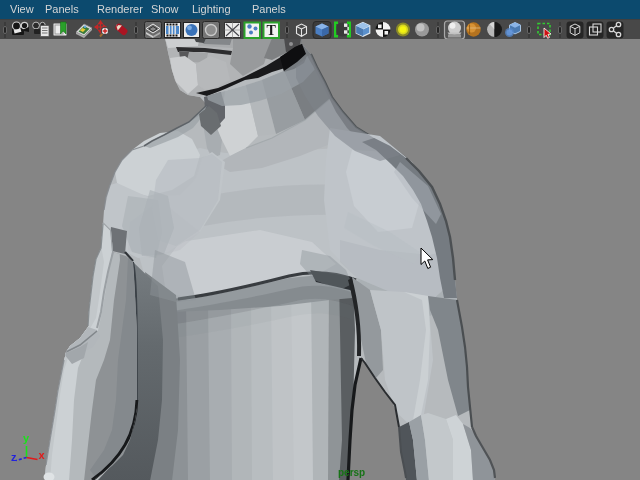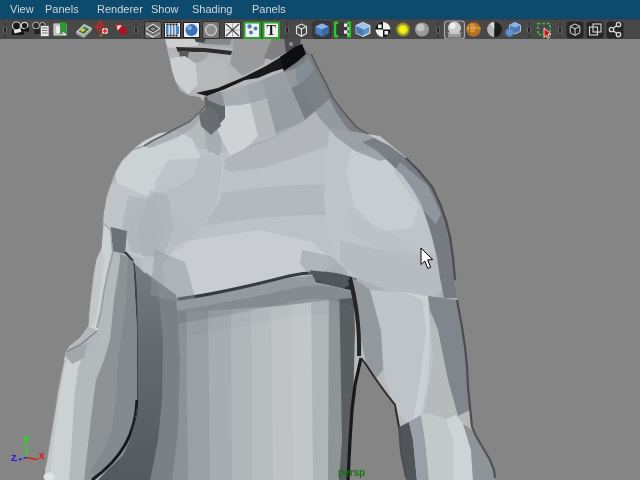--- a/index.html
+++ b/index.html
@@ -6,21 +6,21 @@
 .mi{position:absolute;top:0;height:19px;line-height:19px;color:#d6d6d6;font-size:11px;white-space:pre}
 #toolbar{position:absolute;left:0;top:19px;width:640px;height:20px;background:#484848;border-top:1px solid #404040;box-sizing:border-box}
 #viewport{position:absolute;left:0;top:39px;width:640px;height:441px}
 </style></head>
 <body>
 <div id="menubar">
 <span class="mi" style="left:10px">View</span>
 <span class="mi" style="left:45px">Panels</span>
 <span class="mi" style="left:97px">Renderer</span>
 <span class="mi" style="left:151px">Show</span>
-<span class="mi" style="left:192px">Shading</span>
+<span class="mi" style="left:192px">Lighting</span>
 <span class="mi" style="left:252px">Panels</span>
 </div>
 <div id="toolbar">
 <svg width="640" height="20" viewBox="0 19 640 20" xmlns="http://www.w3.org/2000/svg">
 
 <g stroke="#2f2f2f" stroke-width="1">
 <line x1="5" y1="21" x2="5" y2="37"></line>
         <line x1="136" y1="21" x2="136" y2="37"></line>
         <line x1="287" y1="21" x2="287" y2="37"></line>
         <line x1="438" y1="21" x2="438" y2="37"></line>

